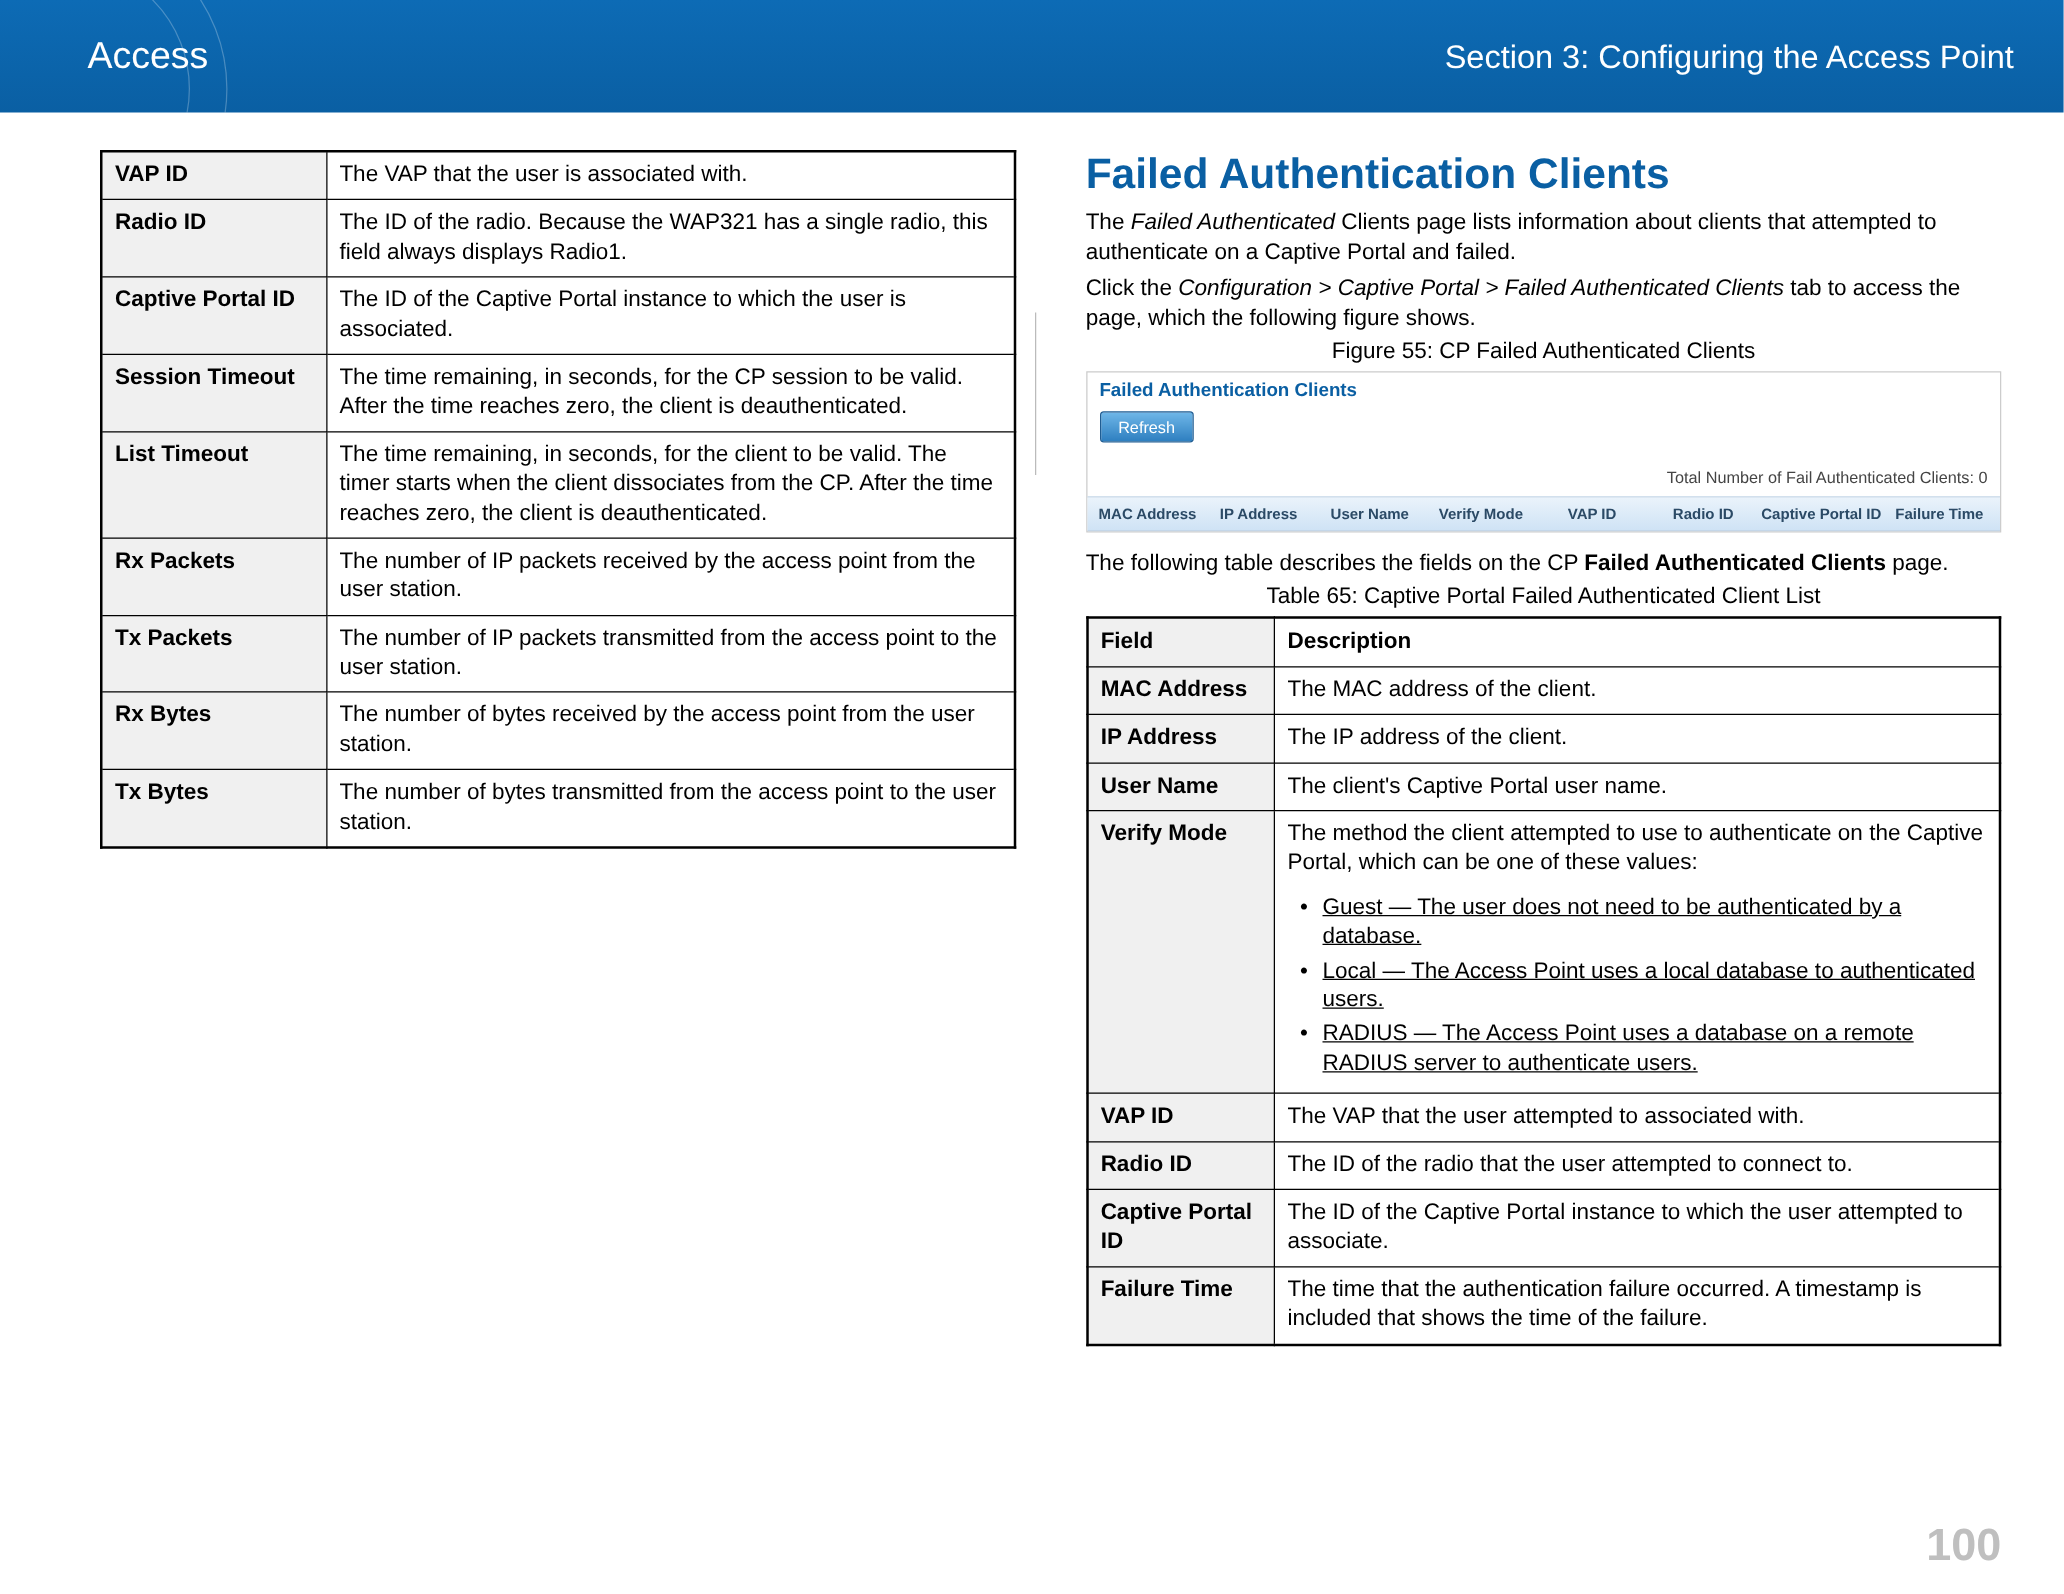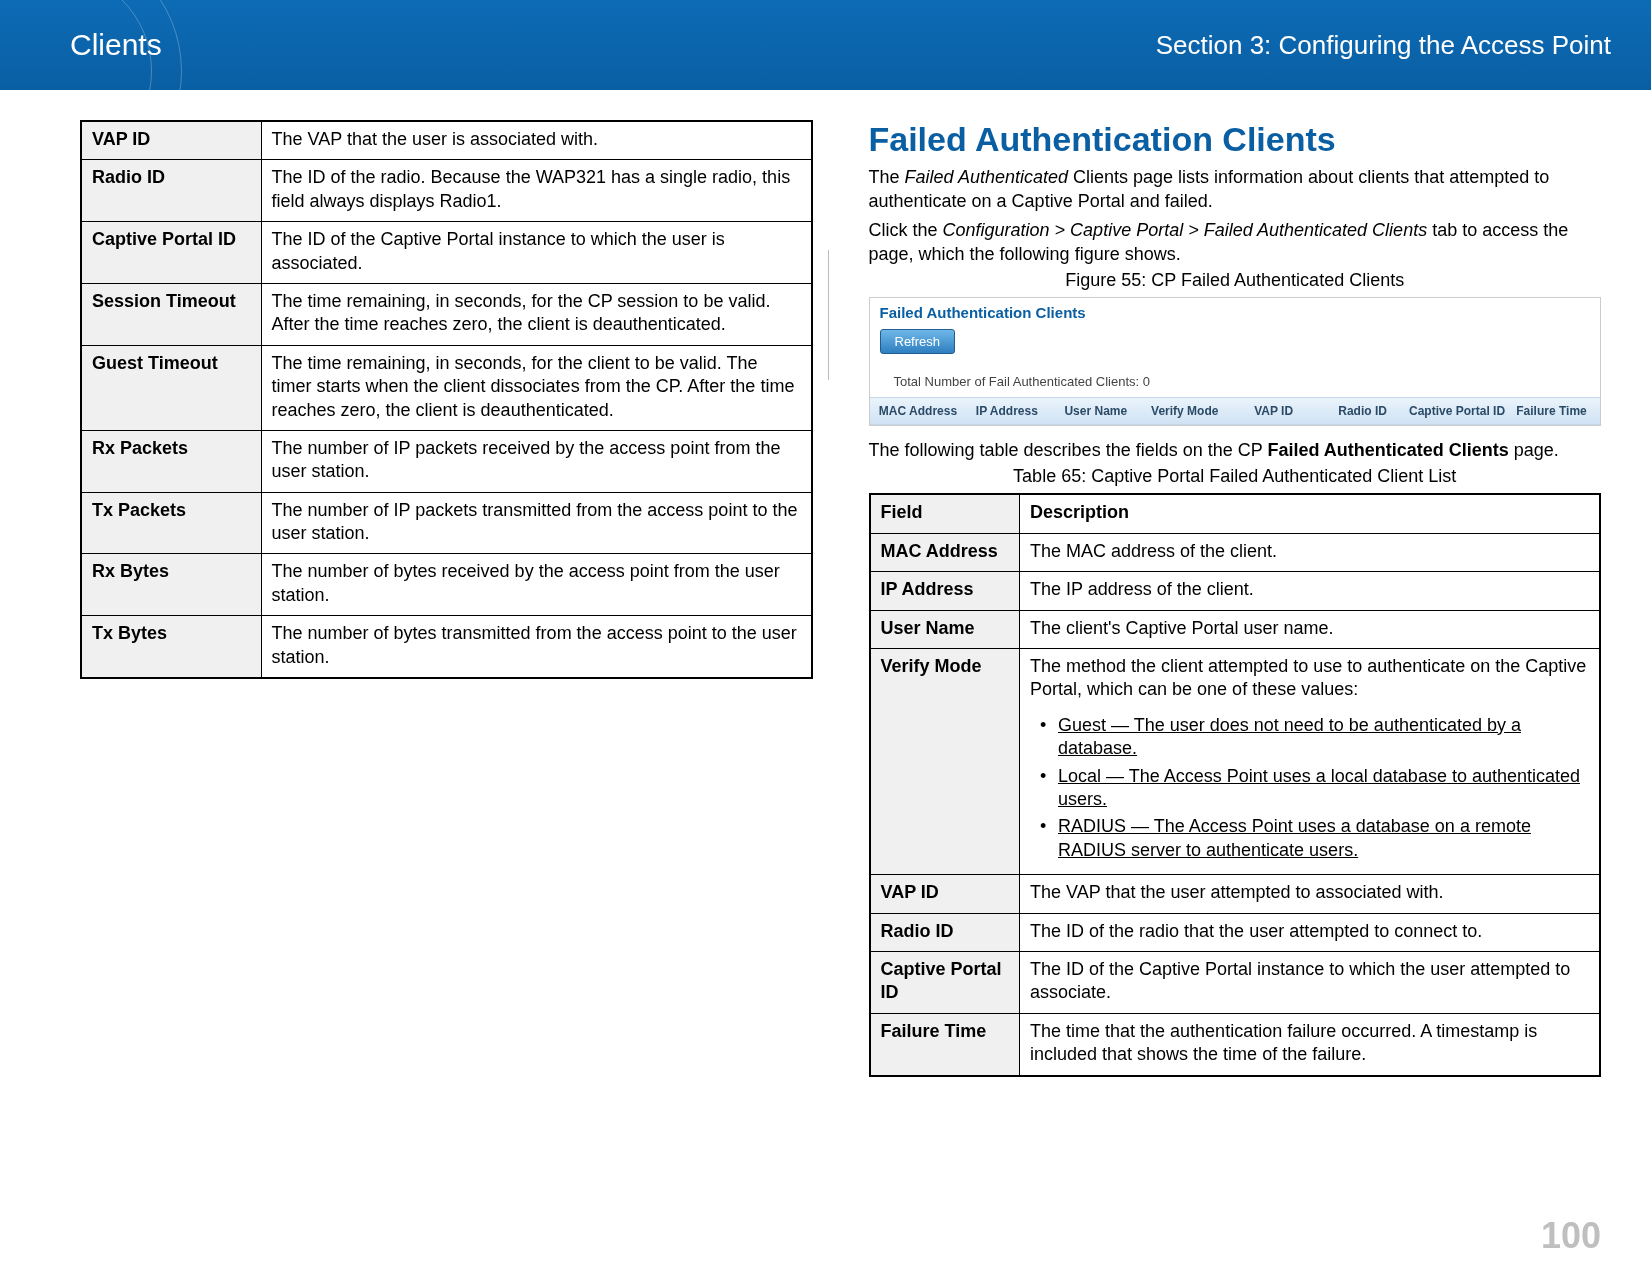--- a/index.html
+++ b/index.html
@@ -123,20 +123,21 @@
     color: #fff;
     padding: 4px 14px;
     border-radius: 3px;
     font-size: 13px;
     border: 1px solid #1f5d93;
   }
   .screenshot-count {
     padding: 6px 10px 8px 24px;
     color: #444;
     font-size: 13px;
+    text-align: right;
   }
   .screenshot-headrow {
     display: flex;
     gap: 0;
     background: linear-gradient(to bottom, #eaf3fb, #cfe3f5);
     border-top: 1px solid #c4d6e8;
     border-bottom: 1px solid #c4d6e8;
     font-size: 12px;
     color: #2b4a66;
     font-weight: 700;
@@ -181,21 +182,21 @@
     width: 1px;
     height: 130px;
     background: #bbb;
   }
 </style>
 </head>
 <body>
 
 <div class="header-bar">
   <div class="header-swirl"></div>
-  <div class="brand">Clients</div>
+  <div class="brand">Access</div>
   <div class="section-title">Section 3:  Configuring the Access Point</div>
 </div>
 
 <div class="col-divider"></div>
 
 <div class="page-body">
 
   <div class="col">
     <table class="desc-table">
       <tbody>
@@ -209,21 +210,21 @@
           </tr>
         <tr>
             <td>Captive Portal ID</td>
             <td>The ID of the Captive Portal instance to which the user is associated.</td>
           </tr>
         <tr>
             <td>Session Timeout</td>
             <td>The time remaining, in seconds, for the CP session to be valid. After the time reaches zero, the client is deauthenticated.</td>
           </tr>
         <tr>
-            <td>Guest Timeout</td>
+            <td>List Timeout</td>
             <td>The time remaining, in seconds, for the client to be valid. The timer starts when the client dissociates from the CP. After the time reaches zero, the client is deauthenticated.</td>
           </tr>
         <tr>
             <td>Rx Packets</td>
             <td>The number of IP packets received by the access point from the user station.</td>
           </tr>
         <tr>
             <td>Tx Packets</td>
             <td>The number of IP packets transmitted from the access point to the user station.</td>
           </tr>

